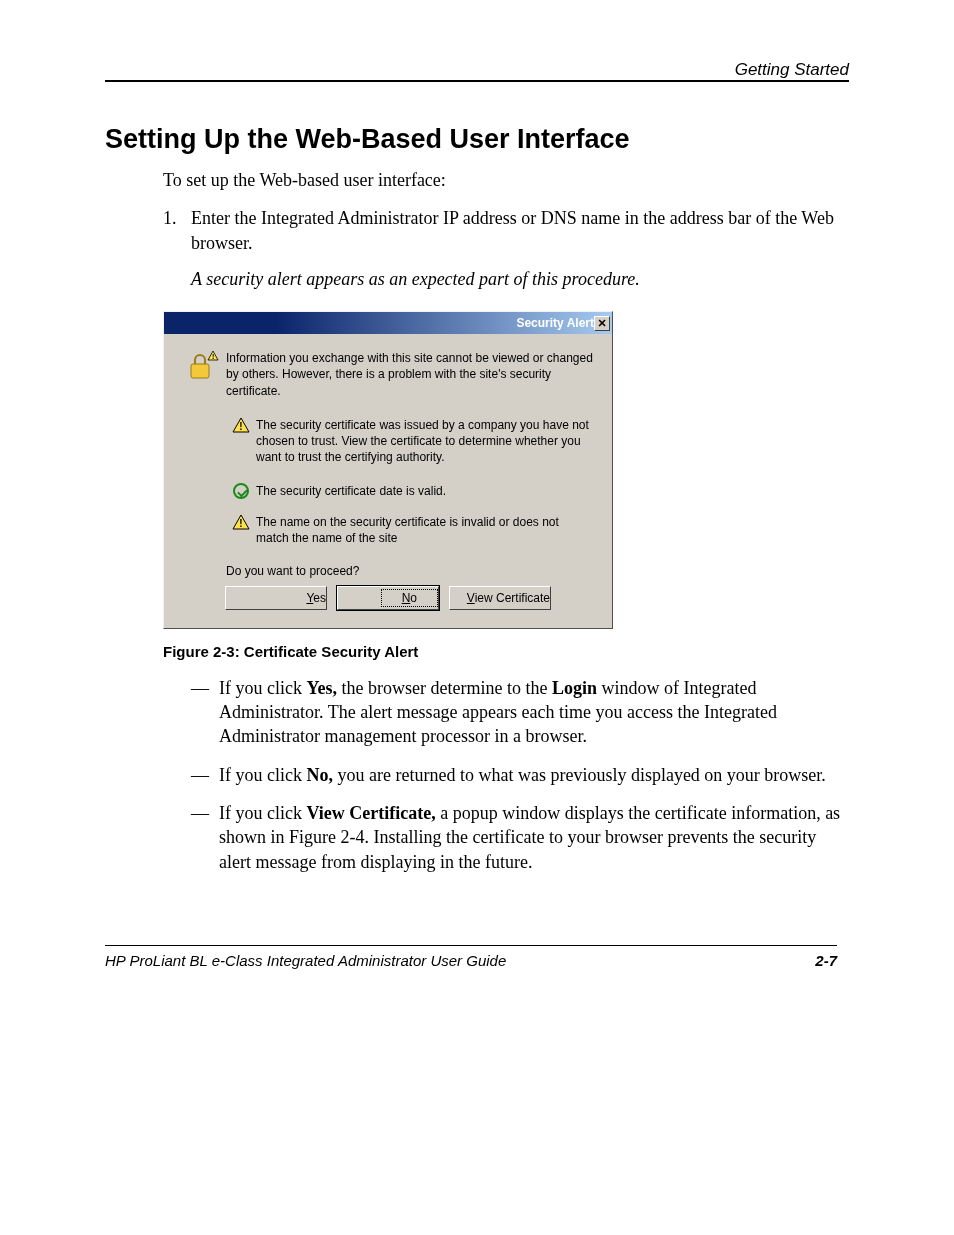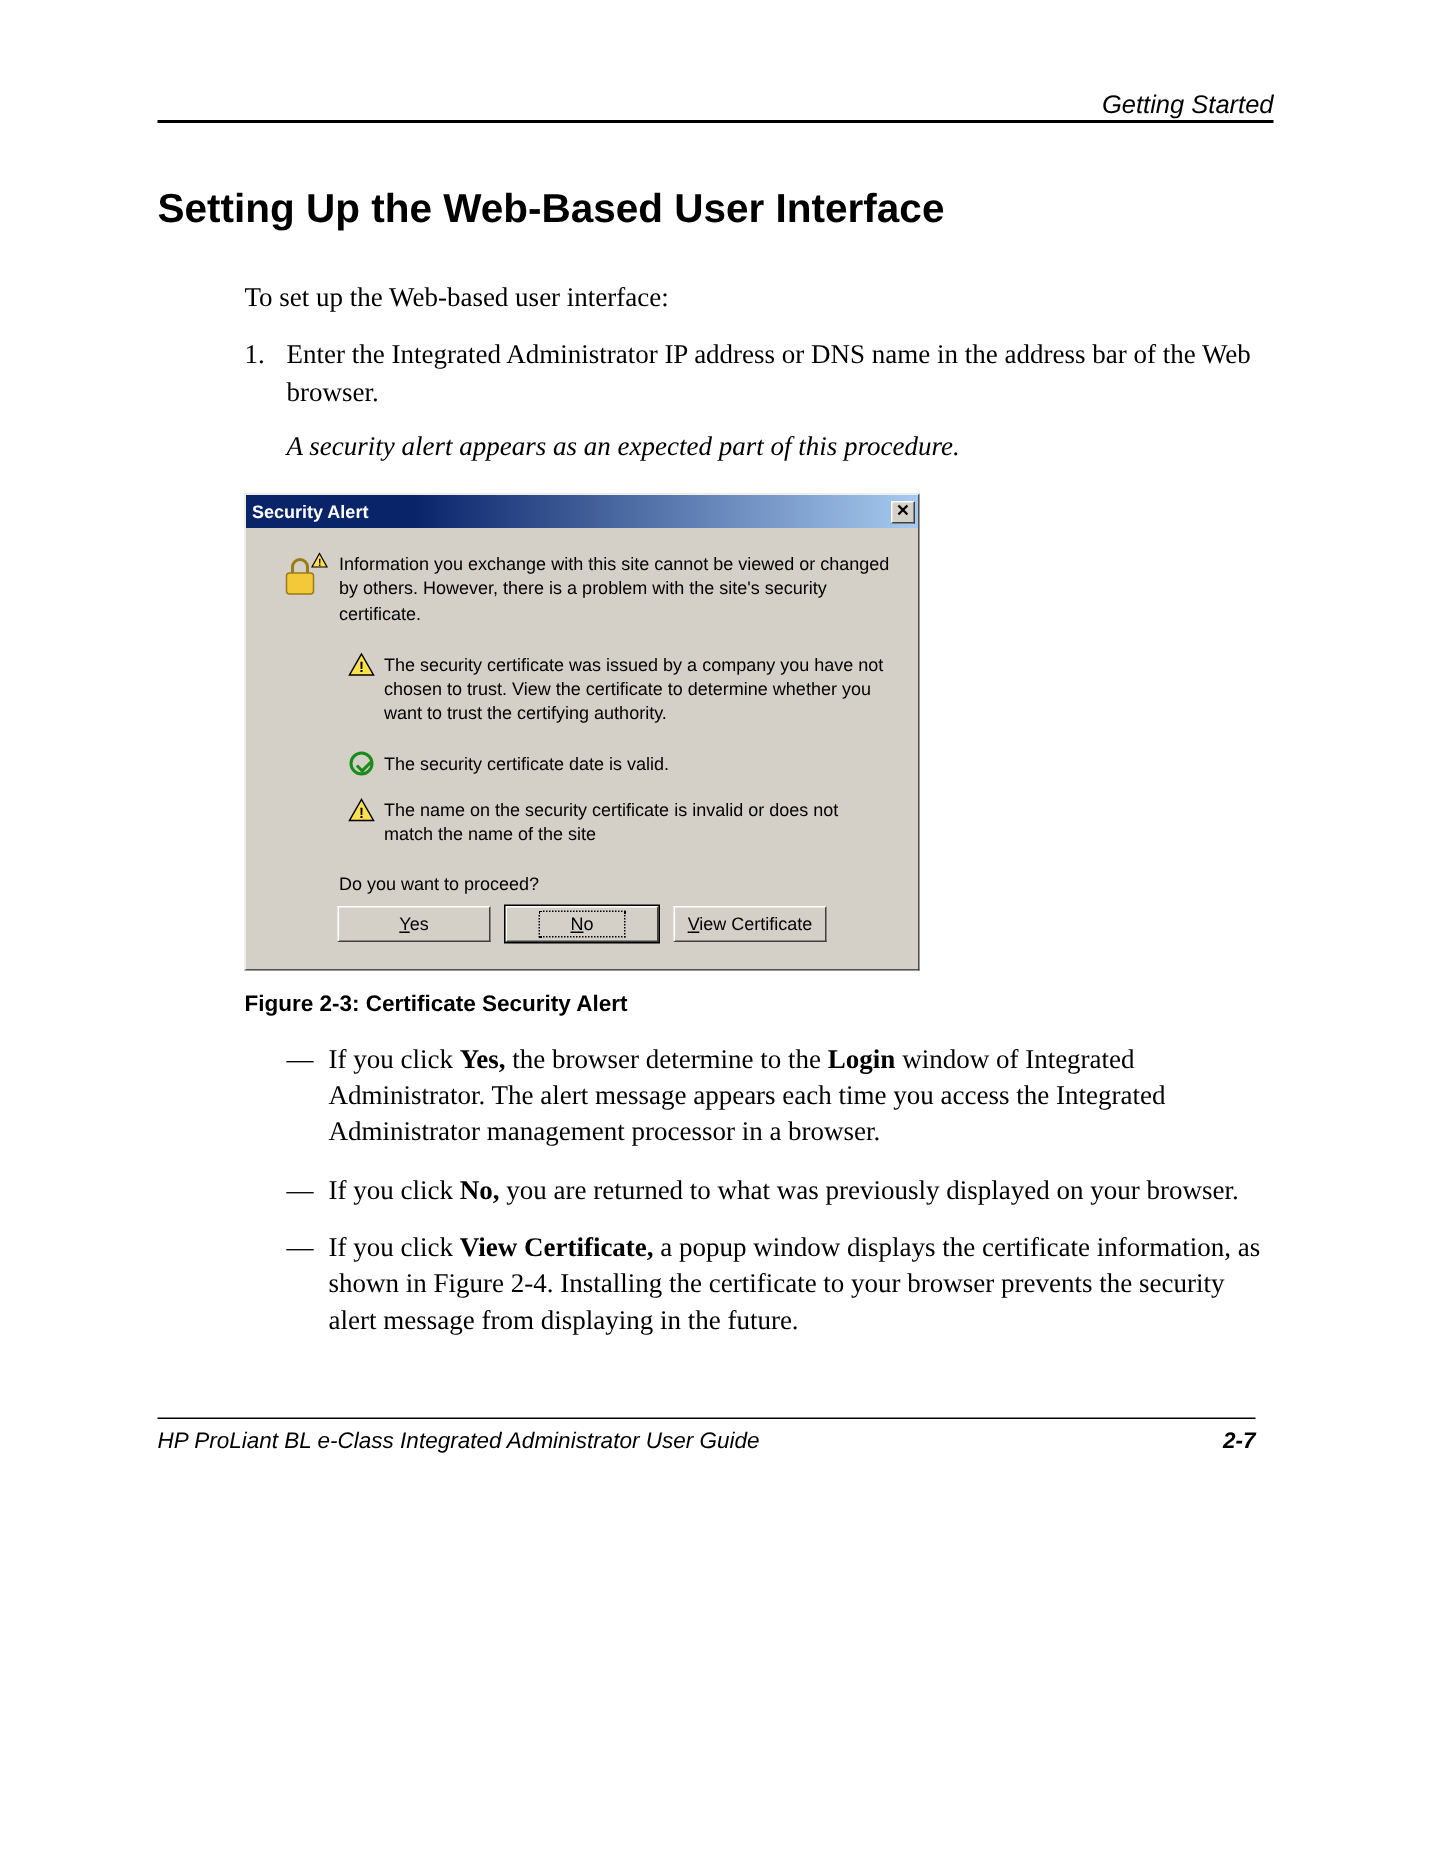--- a/index.html
+++ b/index.html
@@ -20,21 +20,21 @@
     font-family: Arial, Helvetica, sans-serif;
     font-size: 17px;
     padding-bottom: 0;
     border-bottom: 2px solid #000;
     margin-bottom: 42px;
   }
   .h1 {
     font-family: Arial, Helvetica, sans-serif;
     font-size: 27px;
     font-weight: bold;
-    margin-bottom: 31px;
+    margin-bottom: 13px;
   }
   .body-text {
     font-size: 18px;
     line-height: 1.35;
     margin-left: 58px;
   }
   .intro { margin-bottom: 14px; }
   .ol-item {
     display: flex;
     margin-bottom: 14px;
@@ -64,21 +64,21 @@
     border-bottom: 1px solid #505050;
     font-family: "MS Sans Serif", Tahoma, Arial, sans-serif;
     font-size: 12px;
     color: #000;
   }
   .titlebar {
     height: 22px;
     background: linear-gradient(to right, #0a246a 0%, #0a246a 25%, #a6caf0 100%);
     display: flex;
     align-items: center;
-    justify-content: space-between;
+    justify-content: flex-end;
     padding: 0 2px 0 4px;
   }
   .titlebar-text {
     color: #fff;
     font-weight: bold;
     font-size: 12px;
   }
   .close-btn {
     width: 16px;
     height: 15px;
@@ -111,21 +111,21 @@
   .win-btn {
     width: 102px;
     height: 24px;
     background: #d4d0c8;
     border-top: 1px solid #fff;
     border-left: 1px solid #fff;
     border-right: 1px solid #404040;
     border-bottom: 1px solid #404040;
     font-family: "MS Sans Serif", Tahoma, Arial, sans-serif;
     font-size: 12px;
-    text-align: center;
+    text-align: right;
     line-height: 22px;
     position: relative;
   }
   .win-btn.default {
     outline: 1px solid #000;
   }
   .win-btn.default .label {
     display: inline-block;
     border: 1px dotted #000;
     padding: 0 20px;

